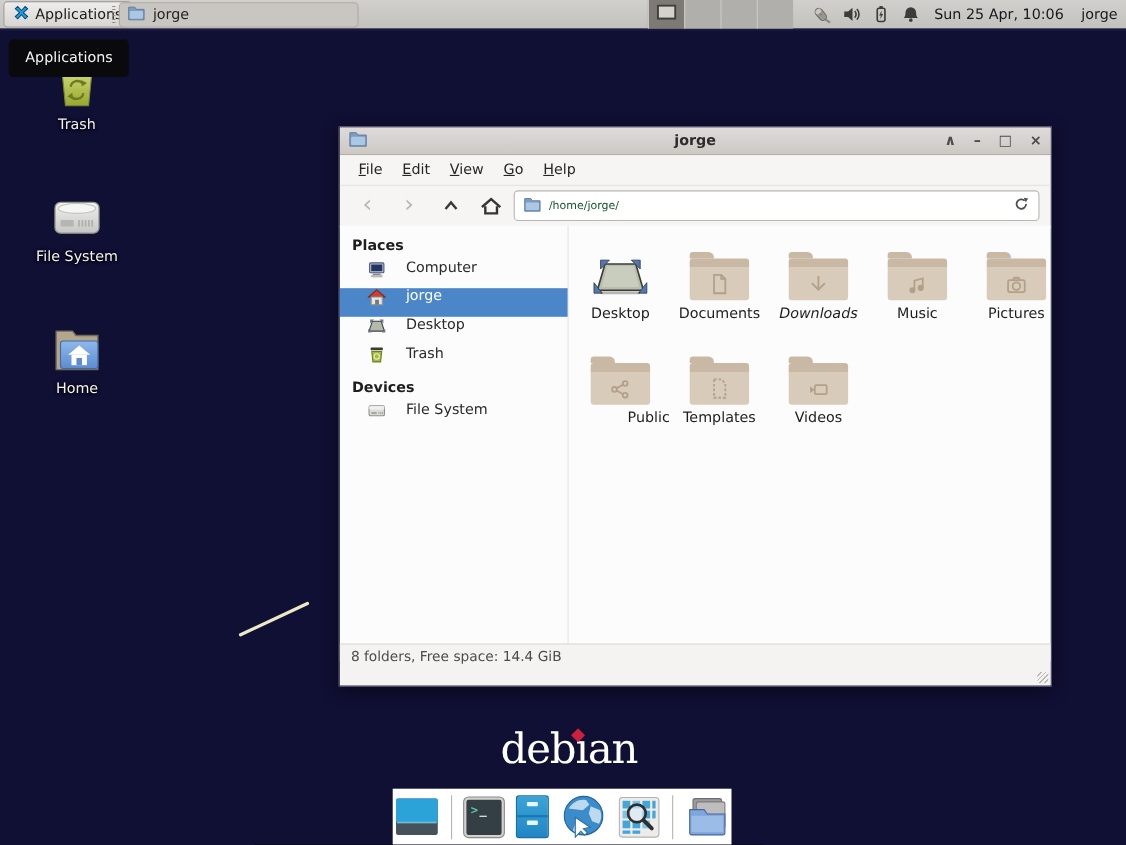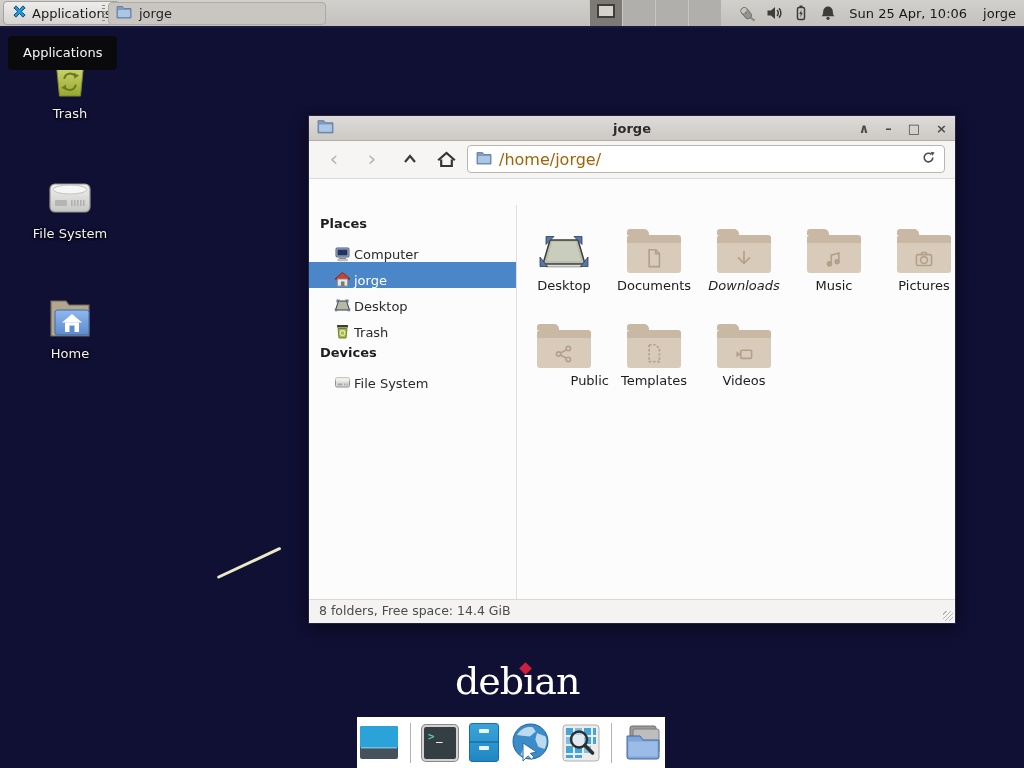--- a/index.html
+++ b/index.html
@@ -49,37 +49,37 @@
     border-bottom:1px solid #e3e1dd;}
   .menu-item{display:inline-block;padding:4px 9px;font-size:13px;color:#262626;}
   .menu-item::first-letter{text-decoration:underline;}
   .toolbar{position:relative;height:37px;background:#f6f5f3;border-bottom:1px solid #dedbd7;}
   .nav{position:absolute;top:4px;width:30px;height:28px;display:flex;align-items:center;justify-content:center;
     font-size:22px;line-height:28px;}
   .nav.disabled{color:#b9b6b2;}
   .pathbar{position:absolute;left:158px;right:10px;top:4px;height:28px;background:#fff;
     border:1px solid #b9b6b2;border-radius:4px;display:flex;align-items:center;gap:7px;
     padding:0 8px;box-sizing:border-box;}
-  .pathtext{flex:1;font-size:16px;color:#a16207;}
+  .pathtext{flex:1;font-size:10px;color:#14532d;}
   .content{position:absolute;left:0;right:0;top:89px;bottom:22px;display:flex;}
   .sidepane{width:208px;border-right:1px solid #e2dfdb;padding-top:6px;box-sizing:border-box;background:#fcfcfc;}
   .side-h{font-weight:bold;font-size:13px;color:#1e1e1e;padding:5px 0 5px 11px;}
-  .side-row{height:26px;display:flex;align-items:flex-end;gap:3px;padding-left:25px;font-size:13px;color:#2a2a2a;}
+  .side-row{height:26px;display:flex;align-items:flex-start;gap:18px;padding-left:25px;font-size:13px;color:#2a2a2a;}
   .side-row.selected{background:#4a86c8;color:#fff;}
   .side-row svg{flex:none;display:block;}
   .mainpane{flex:1;position:relative;background:#fcfcfc;}
   .file-item{position:absolute;width:90px;text-align:center;}
   .ficon{height:48px;display:flex;align-items:flex-end;justify-content:center;}
   .flabel{margin-top:5px;font-size:13px;color:#1d1d1d;}
   .folder{width:54px;height:38px;position:relative;border-radius:3px;
     background:linear-gradient(#c9b8a4 0 8px,#d8cbba 8px);}
   .folder::before{content:"";position:absolute;top:-6px;left:0;width:22px;height:6px;
     background:#c9b8a4;border-radius:3px 5px 0 0;}
   .folder svg{position:absolute;left:50%;top:11px;transform:translateX(-50%);}
-  .statusbar{position:absolute;left:0;right:0;bottom:0;height:24px;background:#f4f3f1;
+  .statusbar{position:absolute;left:0;right:0;bottom:0;height:38px;background:#f4f3f1;
     border-top:1px solid #dcd9d5;font-size:12.5px;color:#4b4b49;line-height:21px;padding-left:10px;box-sizing:border-box;}
   .grip{position:absolute;right:2px;bottom:2px;width:10px;height:10px;
     background:repeating-linear-gradient(135deg,transparent 0 2px,#b9b7b4 2px 3px);}
   
   .dock{position:absolute;left:357px;top:717px;width:308px;height:51px;background:#fff;
     display:flex;align-items:center;justify-content:center;gap:11px;z-index:20;}
   .dock-sep{width:1px;height:40px;background:#b6b4b1;}
   .dock-it{display:flex;align-items:center;justify-content:center;}
   .dock-term{position:relative;width:32px;height:32px;border-radius:4px;background:#343f45;
     border:2px solid #d4d2cf;box-shadow:0 0 0 1px #8a8886;}
@@ -231,20 +231,27 @@
           </svg></span>
       <span class="wtitle">jorge</span>
       <span class="wctrls">
         <span class="wc">∧</span>
         <span class="wc">–</span>
         <span class="wc">□</span>
         <span class="wc">×</span>
       </span>
     </div>
 
+    <div class="menubar">
+      <span class="menu-item">File</span>
+      <span class="menu-item">Edit</span>
+      <span class="menu-item">View</span>
+      <span class="menu-item">Go</span>
+      <span class="menu-item">Help</span>
+    </div>
 
     <div class="toolbar">
       <span class="nav disabled" style="left:10px;">‹</span>
       <span class="nav disabled" style="left:48px;">›</span>
       <span class="nav" style="left:86px;">
           <svg width="16" height="16" viewBox="0 0 16 16">
             <polyline points="3,11 8,5 13,11" fill="none" stroke="#3a3a38" stroke-width="2.2"></polyline>
           </svg>
         </span>
       <span class="nav" style="left:122px;">

